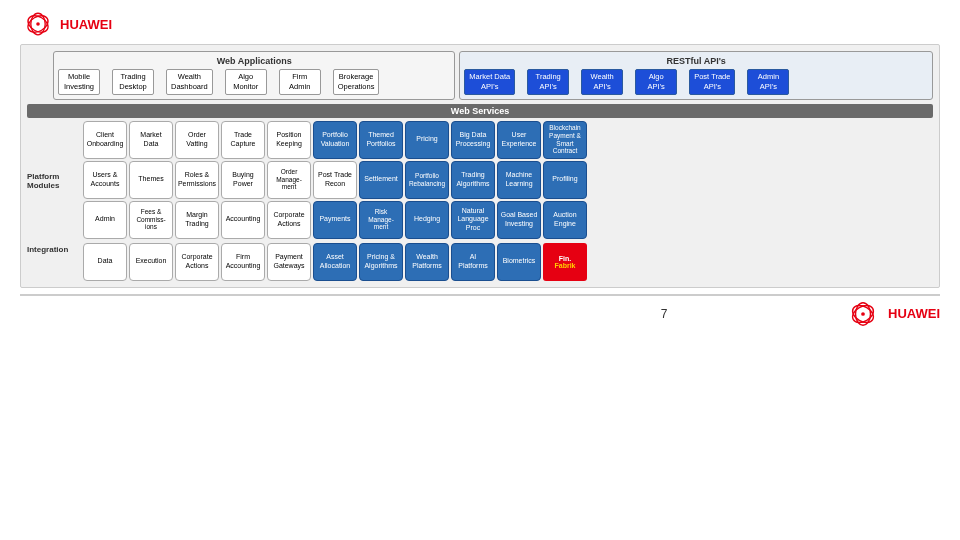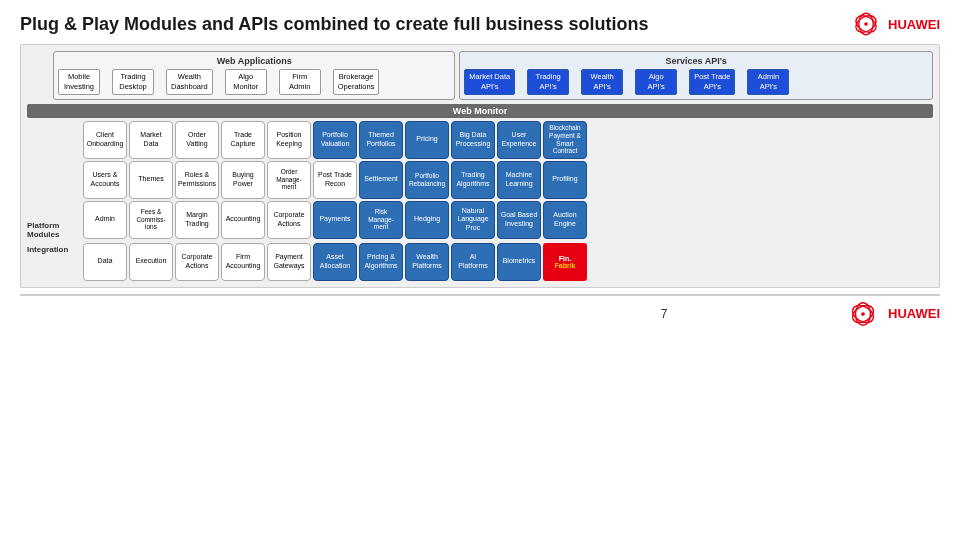--- a/index.html
+++ b/index.html
@@ -112,21 +112,21 @@
       text-align: center;
       font-size: 8px;
       font-weight: bold;
       padding: 2px 0;
       margin-bottom: 4px;
       border-radius: 2px;
     }
     
     .platform-section {
       display: flex;
-      align-items: flex-end;
+      align-items: center;
       gap: 4px;
       margin-bottom: 4px;
     }
     .platform-label {
       font-size: 8px;
       font-weight: bold;
       color: #333;
       width: 52px;
       flex-shrink: 0;
       padding-top: 2px;
@@ -212,21 +212,20 @@
       font-size: 7px;
       color: #ffcc00;
     }
   </style>
 </head>
 <body>
 
 <div class="slide">
 
   <div class="header">
-    <div class="header-title">Plug &amp; Play Modules and APIs combined to create full business solutions</div>
     <div class="huawei-logo">
       <svg class="huawei-icon" viewBox="0 0 40 30">
         <ellipse cx="20" cy="15" rx="8" ry="12" fill="none" stroke="#e60012" stroke-width="1.5"></ellipse>
         <ellipse cx="20" cy="15" rx="8" ry="12" fill="none" stroke="#e60012" stroke-width="1.5" transform="rotate(60 20 15)"></ellipse>
         <ellipse cx="20" cy="15" rx="8" ry="12" fill="none" stroke="#e60012" stroke-width="1.5" transform="rotate(120 20 15)"></ellipse>
         <circle cx="20" cy="15" r="2" fill="#e60012"></circle>
       </svg>
       <span class="huawei-text">HUAWEI</span>
     </div>
   </div>
@@ -239,33 +238,33 @@
         <div class="modules-row">
           <div class="module-box">Mobile<br>Investing</div>
           <div class="module-box">Trading<br>Desktop</div>
           <div class="module-box">Wealth<br>Dashboard</div>
           <div class="module-box">Algo<br>Monitor</div>
           <div class="module-box">Firm<br>Admin</div>
           <div class="module-box">Brokerage<br>Operations</div>
         </div>
       </div>
       <div class="section-box restful">
-        <div class="section-label">Services API's</div>
+        <div class="section-label">RESTful API's</div>
         <div class="modules-row">
           <div class="module-box blue">Market Data<br>API's</div>
           <div class="module-box blue">Trading<br>API's</div>
           <div class="module-box blue">Wealth<br>API's</div>
           <div class="module-box blue">Algo<br>API's</div>
           <div class="module-box blue">Post Trade<br>API's</div>
           <div class="module-box blue">Admin<br>API's</div>
         </div>
       </div>
     </div>
 
-    <div class="web-services-bar">Web Monitor</div>
+    <div class="web-services-bar">Web Services</div>
 
 
     <div class="platform-section">
       <div class="platform-label">Platform<br>Modules</div>
       <div class="platform-grid">
 
         <div class="hex-row">
           <div class="hex">Client<br>Onboarding</div>
           <div class="hex">Market<br>Data</div>
           <div class="hex">Order<br>Vatting</div>

